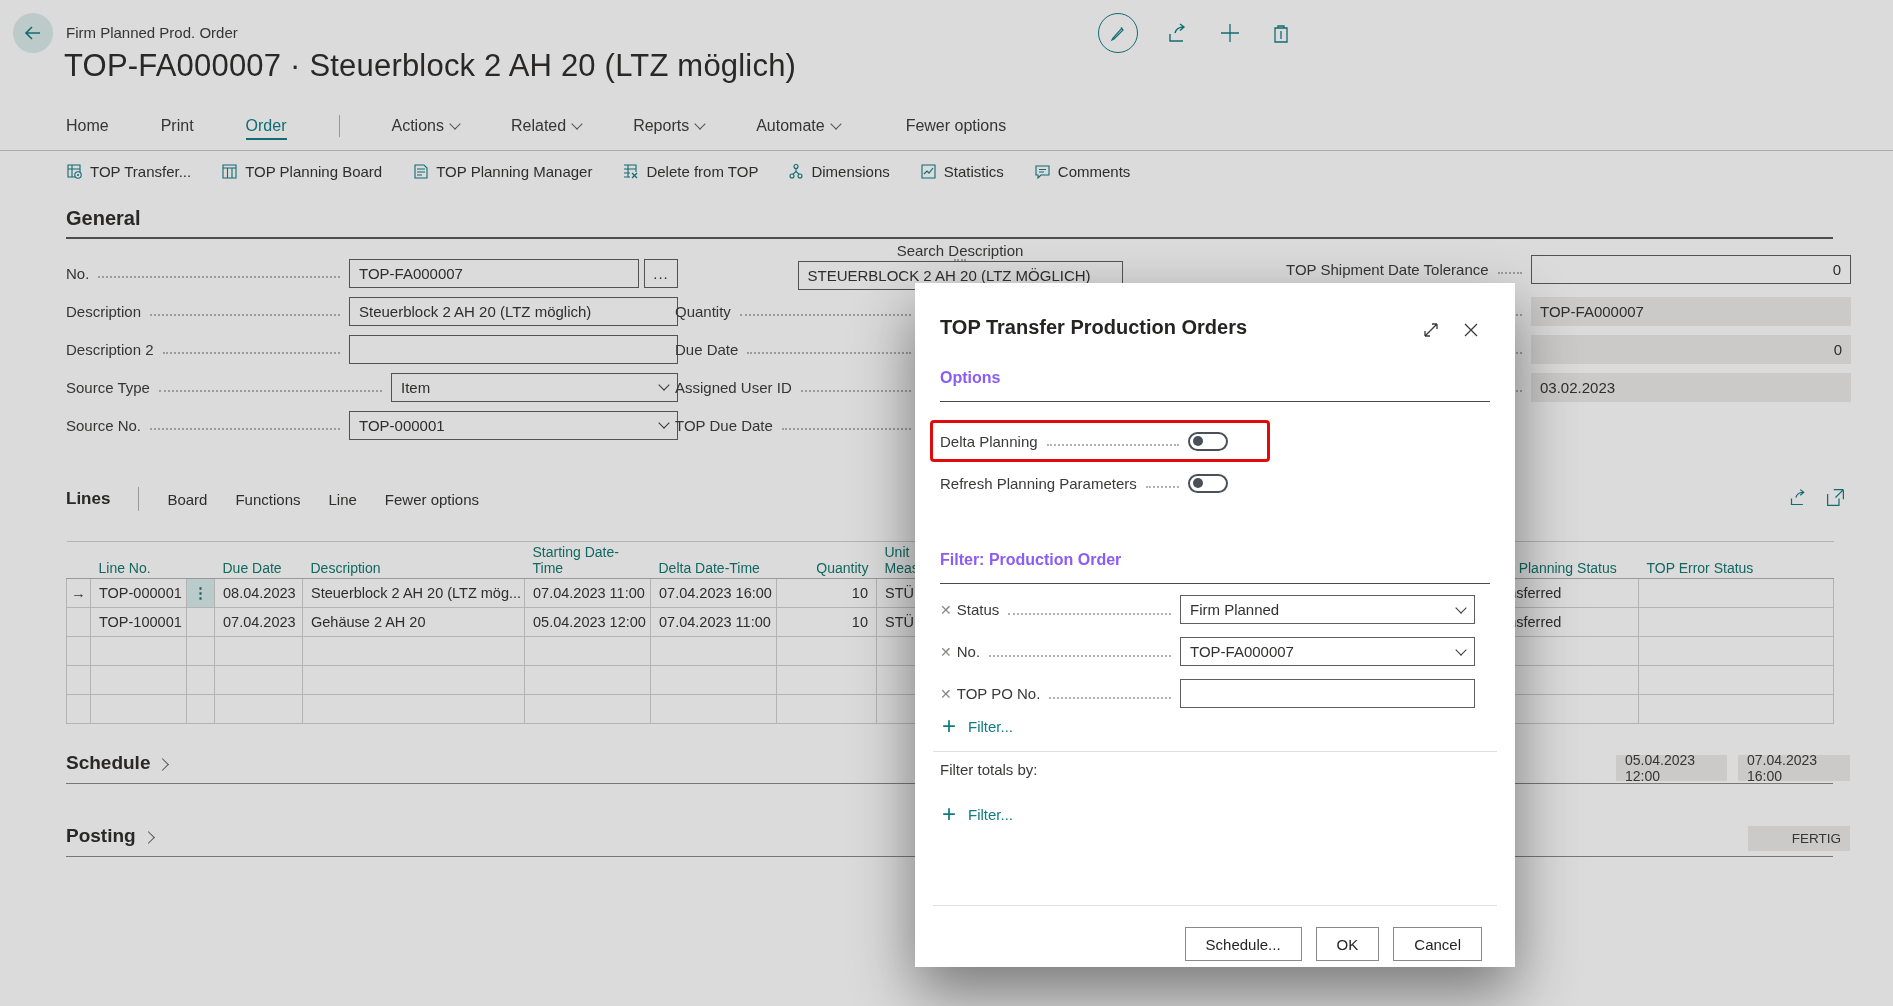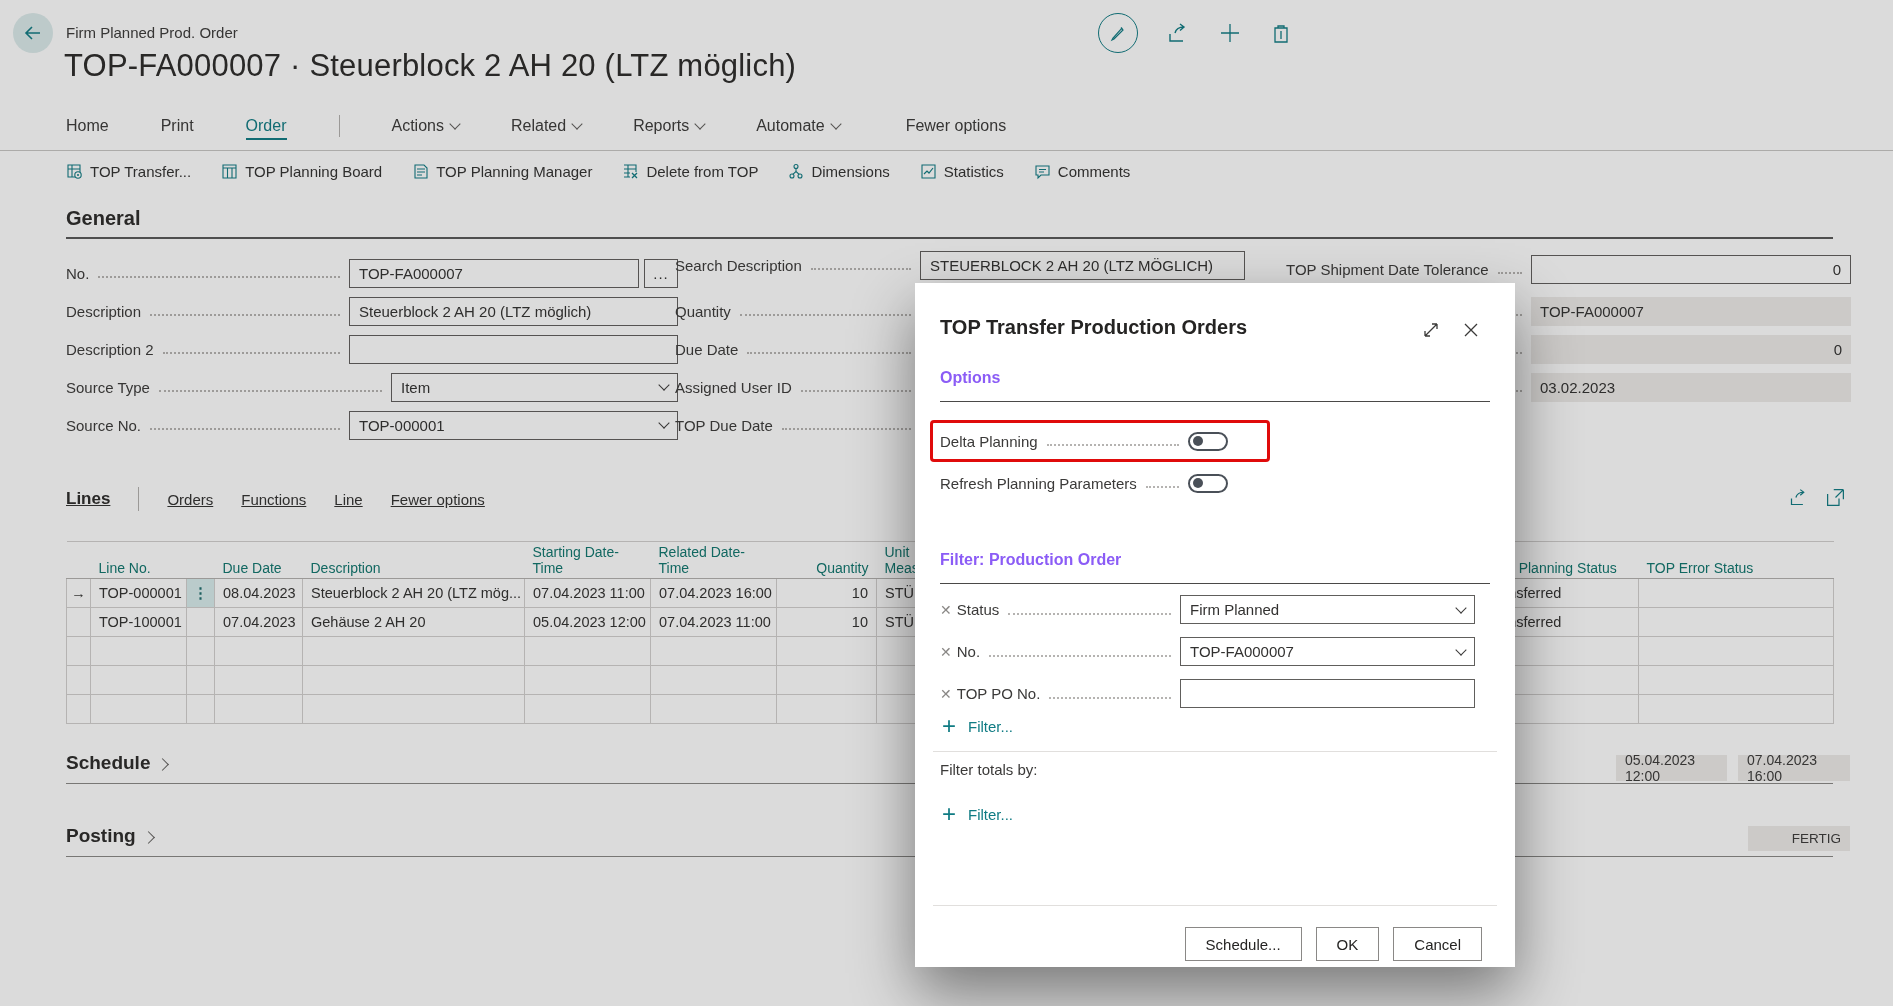--- a/index.html
+++ b/index.html
@@ -50,21 +50,21 @@
     display:flex; align-items:center; padding:0 9px; font-size:15px; flex-shrink:0; overflow:hidden; white-space:nowrap; }
   .fm .fbox { width:325px; }
   .fr .fbox { width:320px; }
   .fbox.disabled { border:none; background:#edebe9; }
   .fbox.num { justify-content:flex-end; }
   .fbox .chev { margin-left:auto; border-color:#3b3a39; }
   .assist-btn { width:34px; height:29px; border:1px solid #605e5c; background:#fff; margin-left:5px;
     display:flex; align-items:center; justify-content:center; font-size:15px; letter-spacing:1px; color:#323130; flex-shrink:0; }
 
   
-  .lines-bar { left:66px; top:486px; display:flex; align-items:center; gap:28px; font-size:15px; height:26px; color:#323130;text-decoration:underline; }
+  .lines-bar { left:66px; top:486px; display:flex; align-items:center; gap:28px; font-size:15px; height:26px; color:#323130; }
   .lines-title { font-size:17px; font-weight:700; color:#2b2a29; }
   .lines-divider { width:1px; height:24px; background:#b3b1af; }
   .lines-icons { left:1788px; top:487px; display:flex; gap:16px; }
   table.lines-table { left:66px; top:541px; position:absolute; border-collapse:collapse; table-layout:fixed;
     width:1767px; font-size:14.5px; color:#323130; }
   .lines-table th { font-weight:400; color:#0f766e; text-align:left; padding:2px 8px;
     border-top:1px solid #d2d0ce; border-bottom:1px solid #b3b1af; vertical-align:bottom;
     font-size:14px; line-height:16px; height:36px; overflow:hidden; }
   .lines-table td { height:29px; border:1px solid #d2d0ce; padding:0 8px; white-space:nowrap; overflow:hidden; }
   .lines-table th.qty, .lines-table td.qty { text-align:right; }
@@ -260,21 +260,21 @@
   </div>
   <div class="frow fl" style="top:410px;">
     <span class="flabel">Source No.</span>
       <span class="leader"></span>
     <span class="fbox" style="width:329px">
         <span>TOP-000001</span>
         <span class="chev"></span>
       </span>
   </div>
 
-  <div class="frow fm" style="top:250px;">
+  <div class="frow fm" style="top:242px;flex-direction:column;">
     <span class="flabel">Search Description</span>
       <span class="leader"></span>
     <span class="fbox">STEUERBLOCK 2 AH 20 (LTZ MÖGLICH)</span>
   </div>
   <div class="frow fm" style="top:296px;">
     <span class="flabel">Quantity</span>
       <span class="leader"></span>
     <span class="fbox"></span>
   </div>
   <div class="frow fm" style="top:334px;">
@@ -310,21 +310,21 @@
   </div>
   <div class="frow fr" style="top:372px;">
     <span class="flabel"></span>
       <span class="leader"></span>
     <span class="fbox disabled">03.02.2023</span>
   </div>
 
   <div class="abs lines-bar">
     <span class="lines-title">Lines</span>
     <span class="lines-divider"></span>
-    <span>Orders</span>
+    <span>Board</span>
     <span>Functions</span>
     <span>Line</span>
     <span>Fewer options</span>
   </div>
   <div class="abs lines-icons">
     <svg width="21" height="21" viewBox="0 0 24 24">
       <path d="M4 13 v7 h13 M9 12 c1-4 5-6 9-6 M14 3 l4 3 -4 3.5" stroke="#0f7b83" stroke-width="1.4" fill="none"></path>
     </svg>
     <svg width="21" height="21" viewBox="0 0 24 24">
       <path d="M3 8 v13 h13 v-8 M10 3 h11 M21 3 v11 M21 3 l-9 9" stroke="#0f7b83" stroke-width="1.4" fill="none"></path>
@@ -347,21 +347,21 @@
         <col style="width:195px">
     </colgroup>
     <thead>
       <tr>
         <th></th>
         <th>Line No.</th>
         <th></th>
         <th>Due Date</th>
         <th>Description</th>
         <th>Starting Date-Time</th>
-        <th>Related Date-Time</th>
+        <th>Delta Date-Time</th>
         <th class="qty">Quantity</th>
         <th style="white-space:normal;">Unit Meas...</th>
         <th></th>
         <th>TOP Planning Status</th>
         <th>TOP Error Status</th>
       </tr>
     </thead>
     <tbody>
       <tr>
         <td class="marker">→</td>

